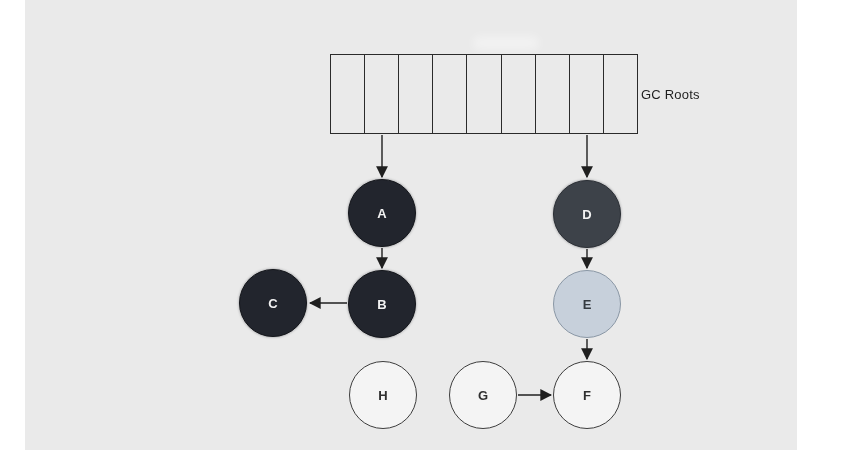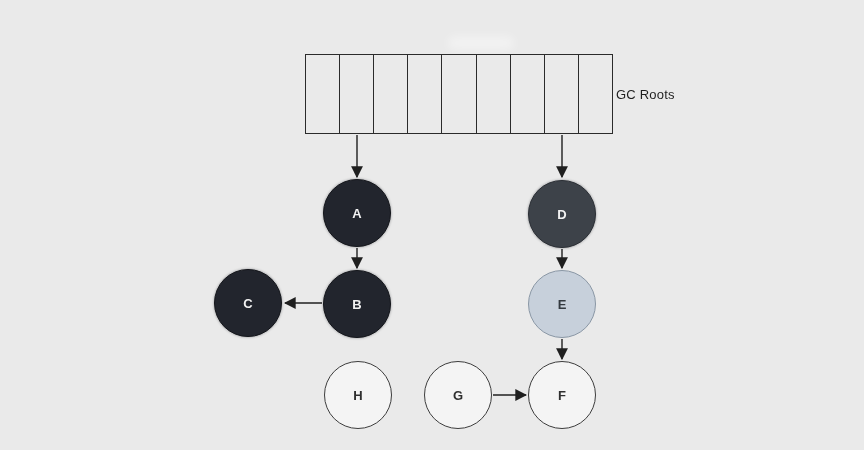--- a/index.html
+++ b/index.html
@@ -1,23 +1,24 @@
 <!DOCTYPE html>
 <html><head>
 <meta charset="utf-8">
 <style>
   html, body { margin: 0; padding: 0; }
   body { font-family: "Liberation Sans", sans-serif; }
 
   .stage {
     position: relative;
-    width: 864px;
+    width: 772px;
     height: 450px;
     background: #eaeaea;
     overflow: hidden;
+    margin-left: 25px;
   }
 
   
   .smudge {
     position: absolute;
     left: 448px; top: 36px;
     width: 66px; height: 14px;
     background: rgba(255,255,255,0.38);
     filter: blur(4px);
     border-radius: 6px;

